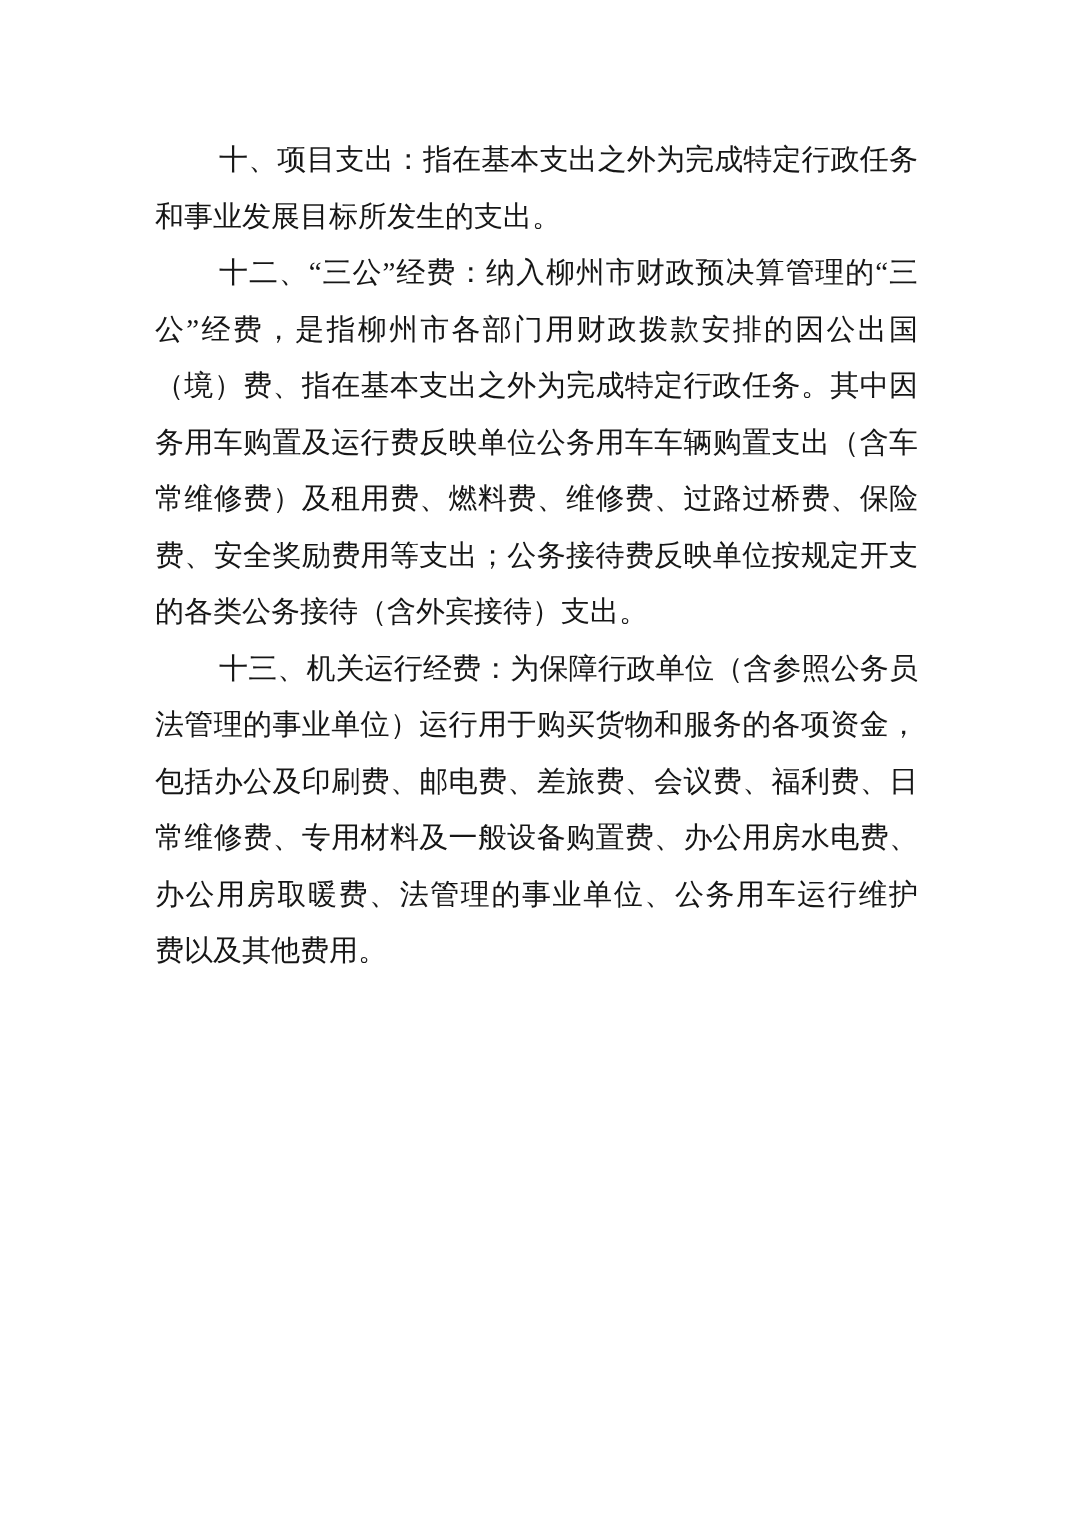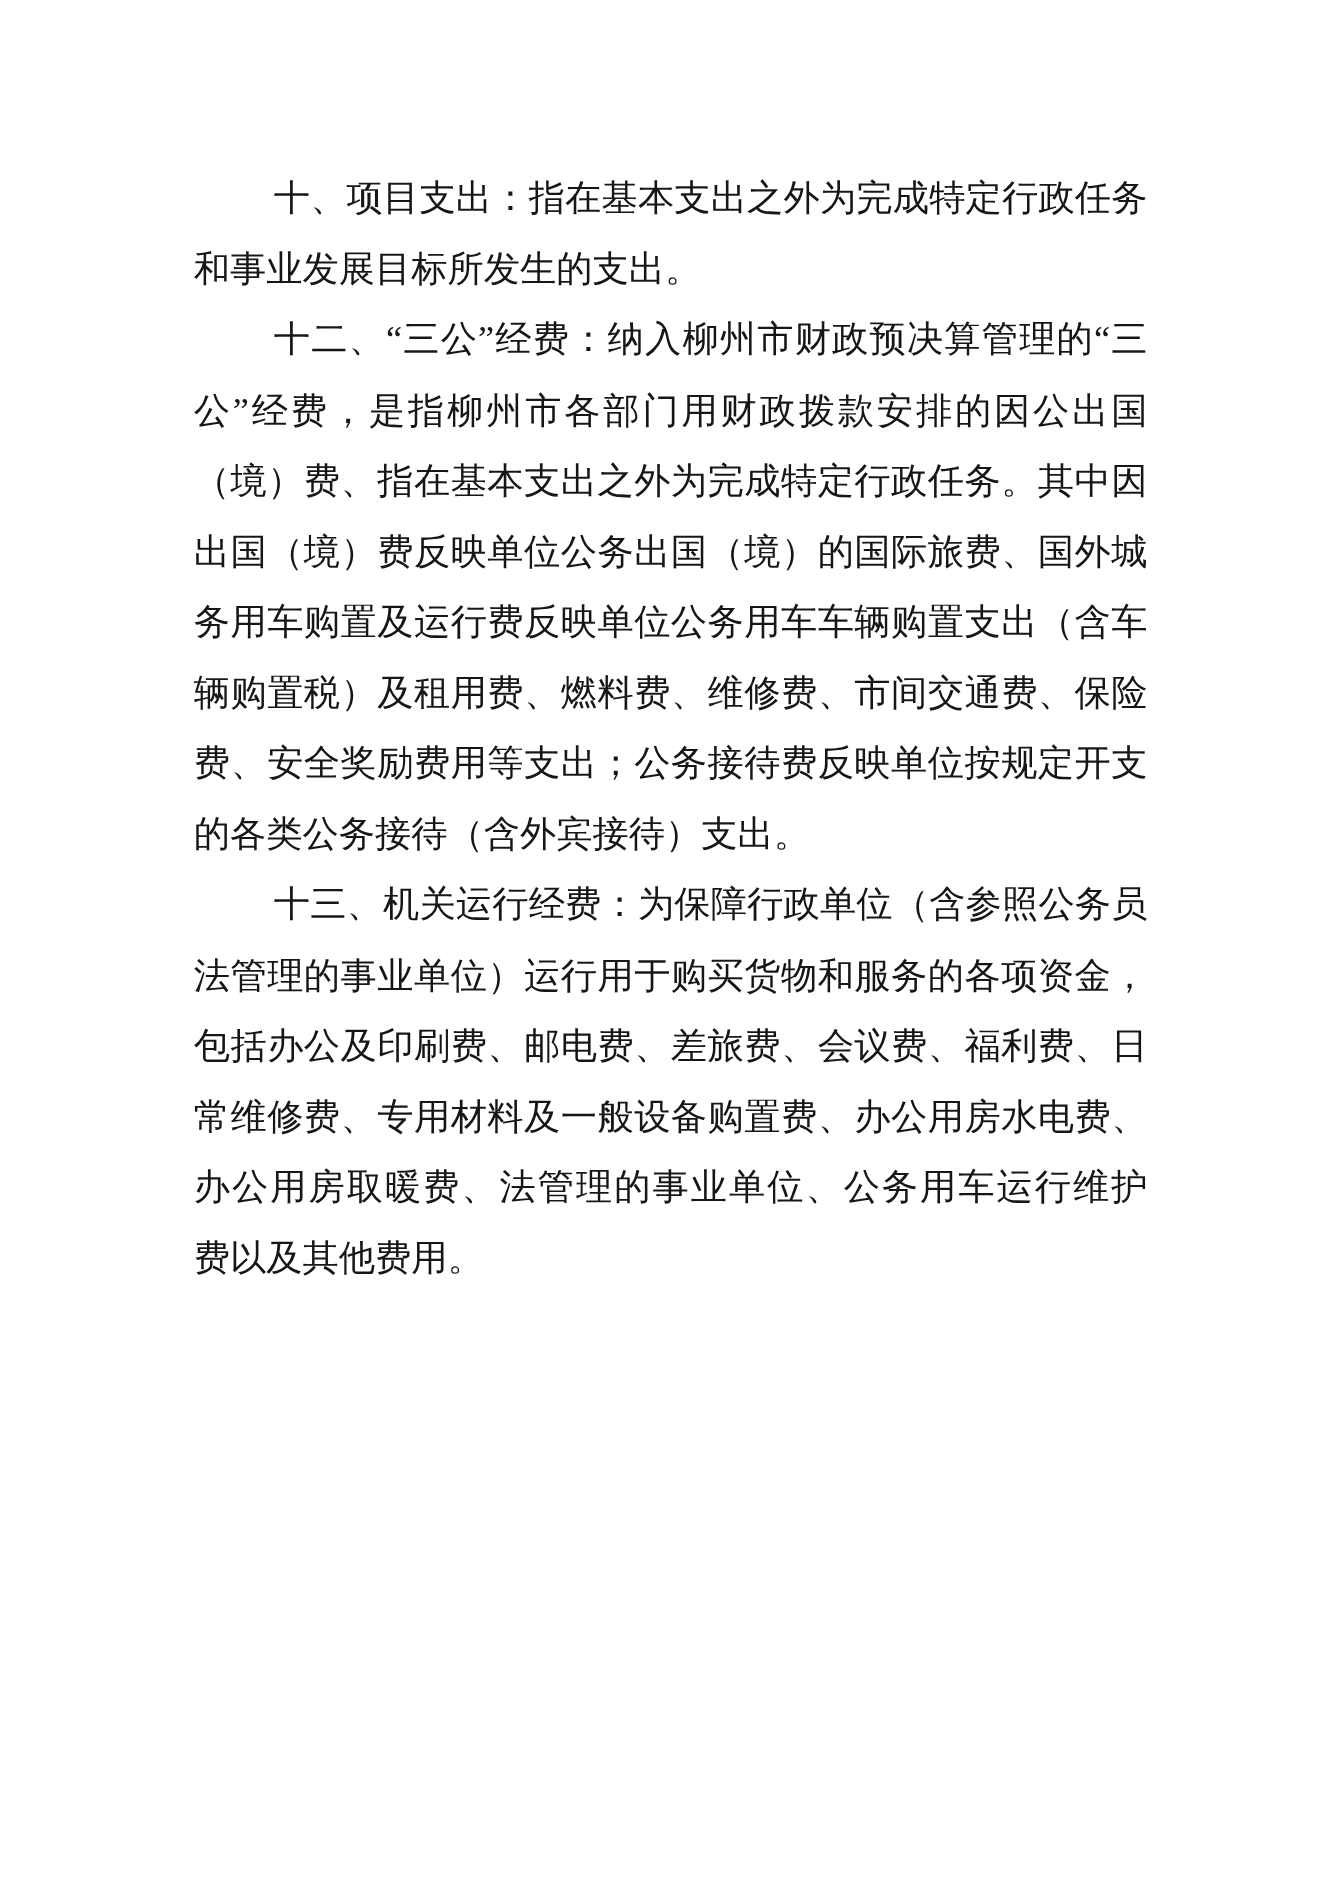--- a/index.html
+++ b/index.html
@@ -49,23 +49,22 @@
 <div class="page" style="background: rgb(255, 255, 255);">
   <div class="text-block" id="text-block" style="color: rgb(22, 22, 22);">
       <div class="paragraph">
         <div class="text-line para-start">十、项目支出：指在基本支出之外为完成特定行政任务</div>
         <div class="text-line para-end">和事业发展目标所发生的支出。</div>
       </div>
       <div class="paragraph">
         <div class="text-line para-start">十二、“三公”经费：纳入柳州市财政预决算管理的“三</div>
         <div class="text-line">公”经费，是指柳州市各部门用财政拨款安排的因公出国</div>
         <div class="text-line">（境）费、指在基本支出之外为完成特定行政任务。其中因公</div>
-        <div class="text-line">出国（境）费反映单位公务出国（境）的国际旅费、国外城</div>
         <div class="text-line">务用车购置及运行费反映单位公务用车车辆购置支出（含车</div>
-        <div class="text-line">辆购置税）及租用费、燃料费、维修费、市间交通费、保险</div>
+        <div class="text-line">常维修费）及租用费、燃料费、维修费、过路过桥费、保险</div>
         <div class="text-line">费、安全奖励费用等支出；公务接待费反映单位按规定开支</div>
         <div class="text-line para-end">的各类公务接待（含外宾接待）支出。</div>
       </div>
       <div class="paragraph">
         <div class="text-line para-start">十三、机关运行经费：为保障行政单位（含参照公务员</div>
         <div class="text-line">法管理的事业单位）运行用于购买货物和服务的各项资金，</div>
         <div class="text-line">包括办公及印刷费、邮电费、差旅费、会议费、福利费、日</div>
         <div class="text-line">常维修费、专用材料及一般设备购置费、办公用房水电费、</div>
         <div class="text-line">办公用房取暖费、法管理的事业单位、公务用车运行维护</div>
         <div class="text-line para-end">费以及其他费用。</div>

